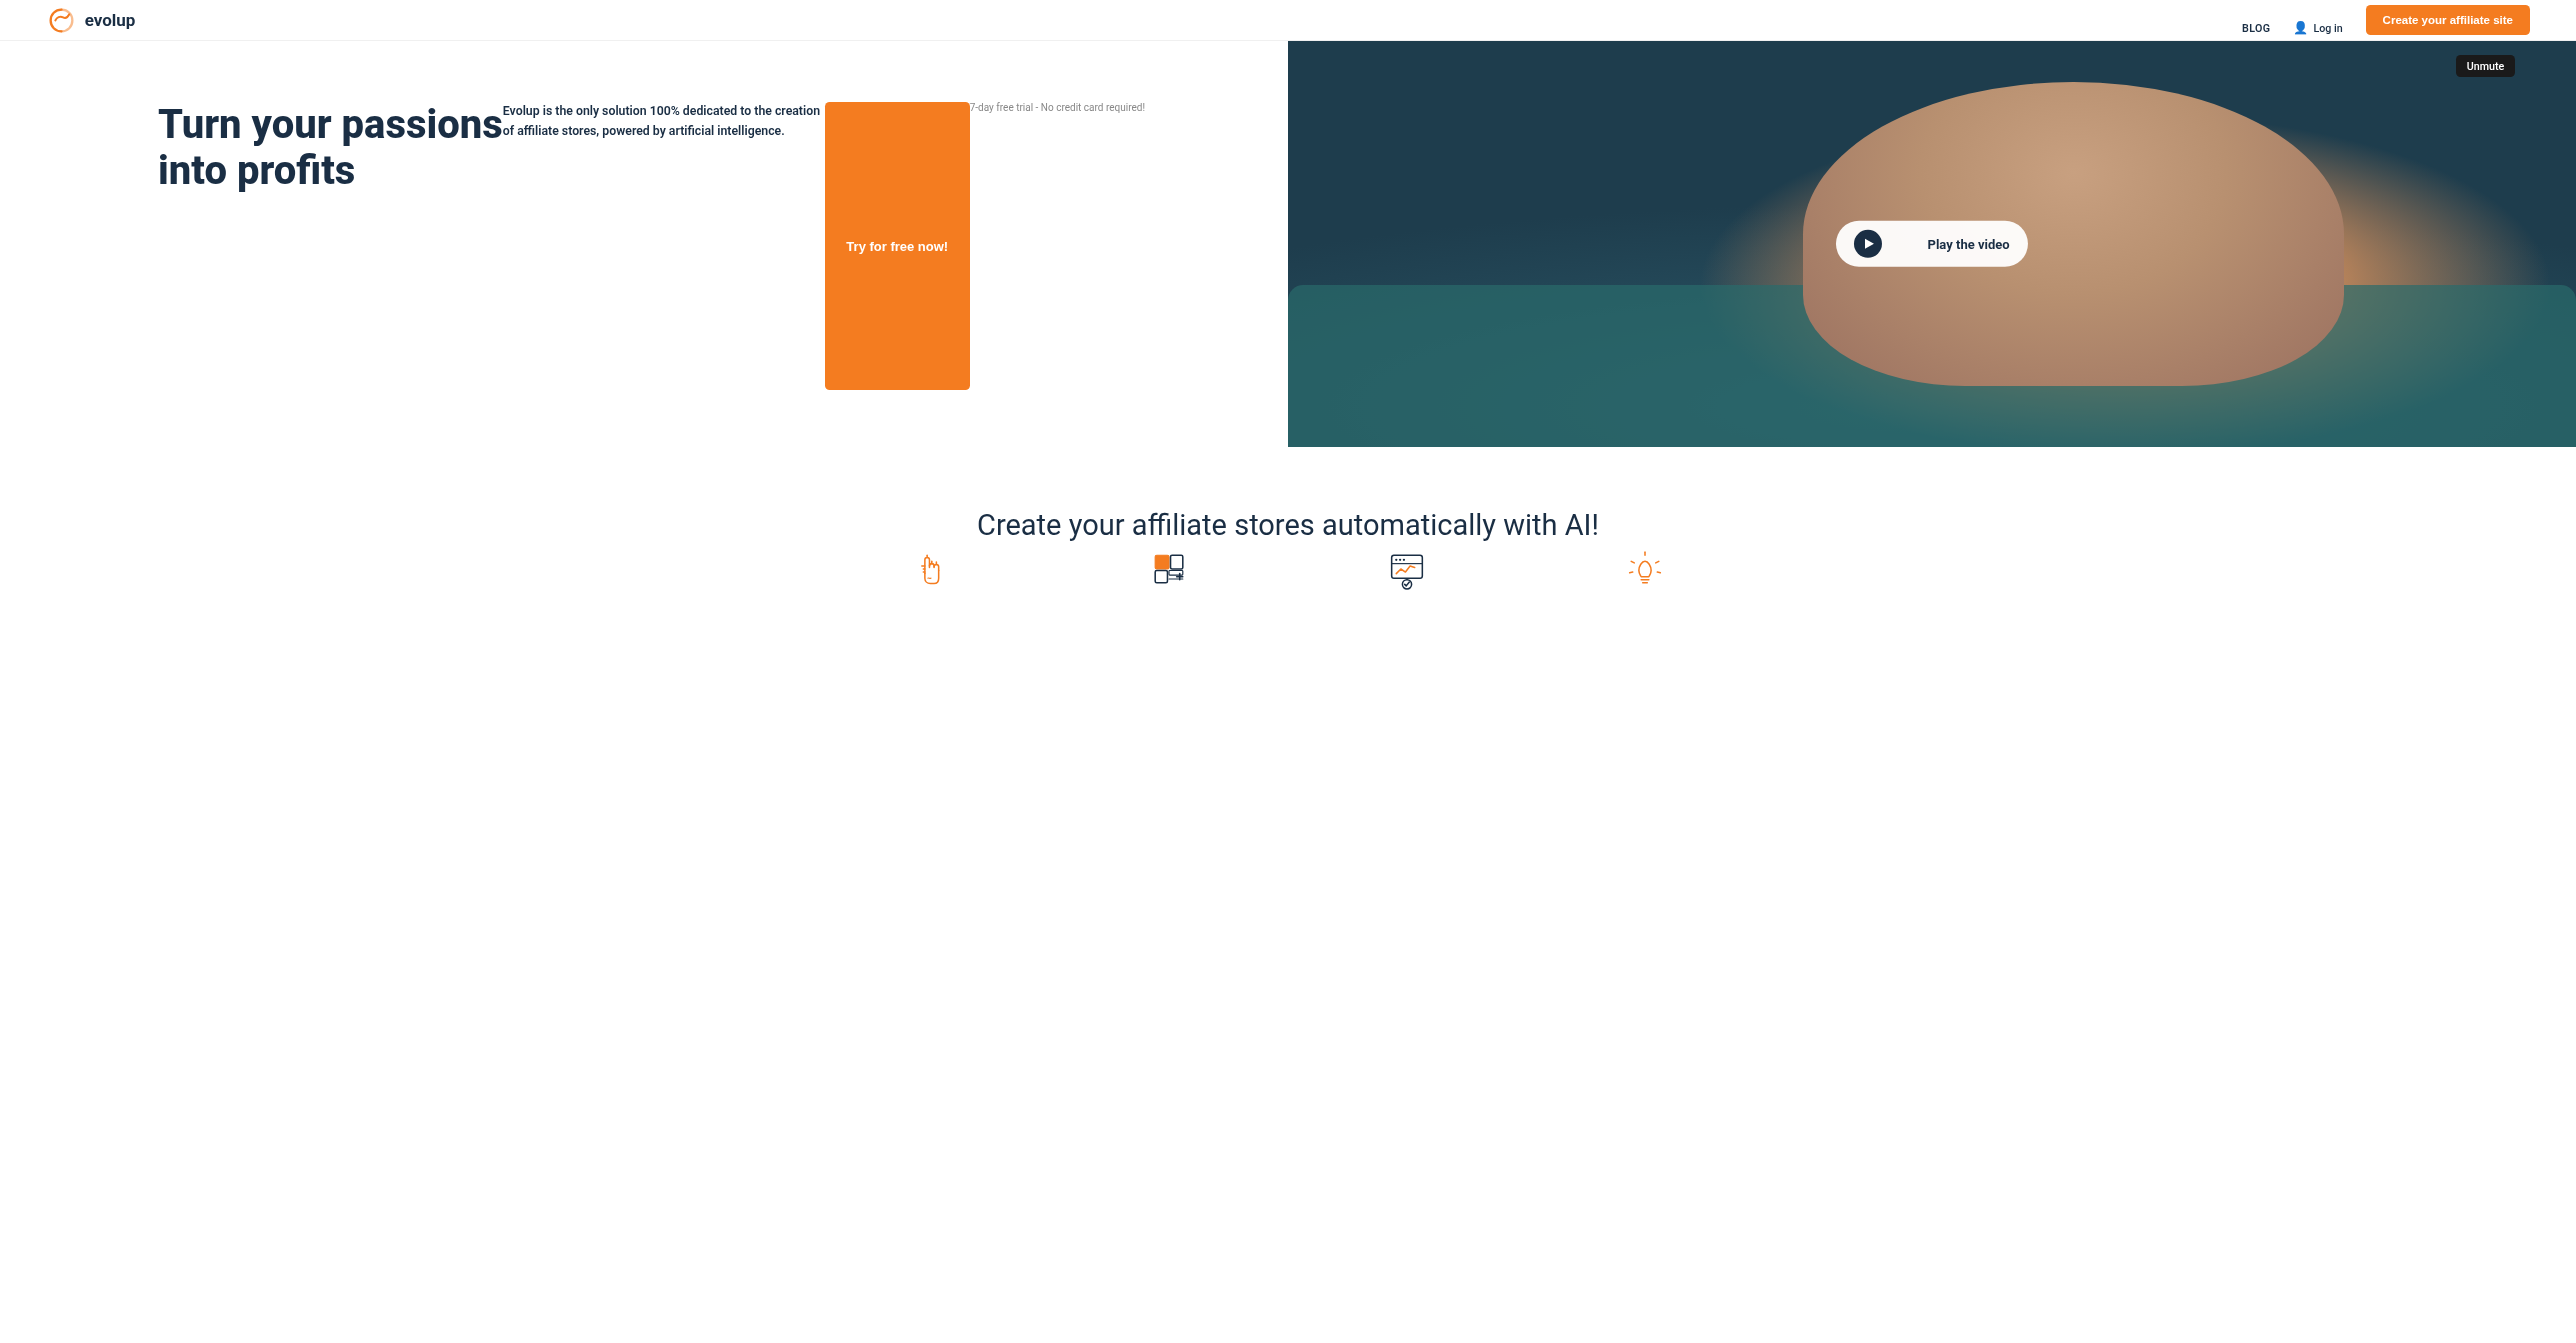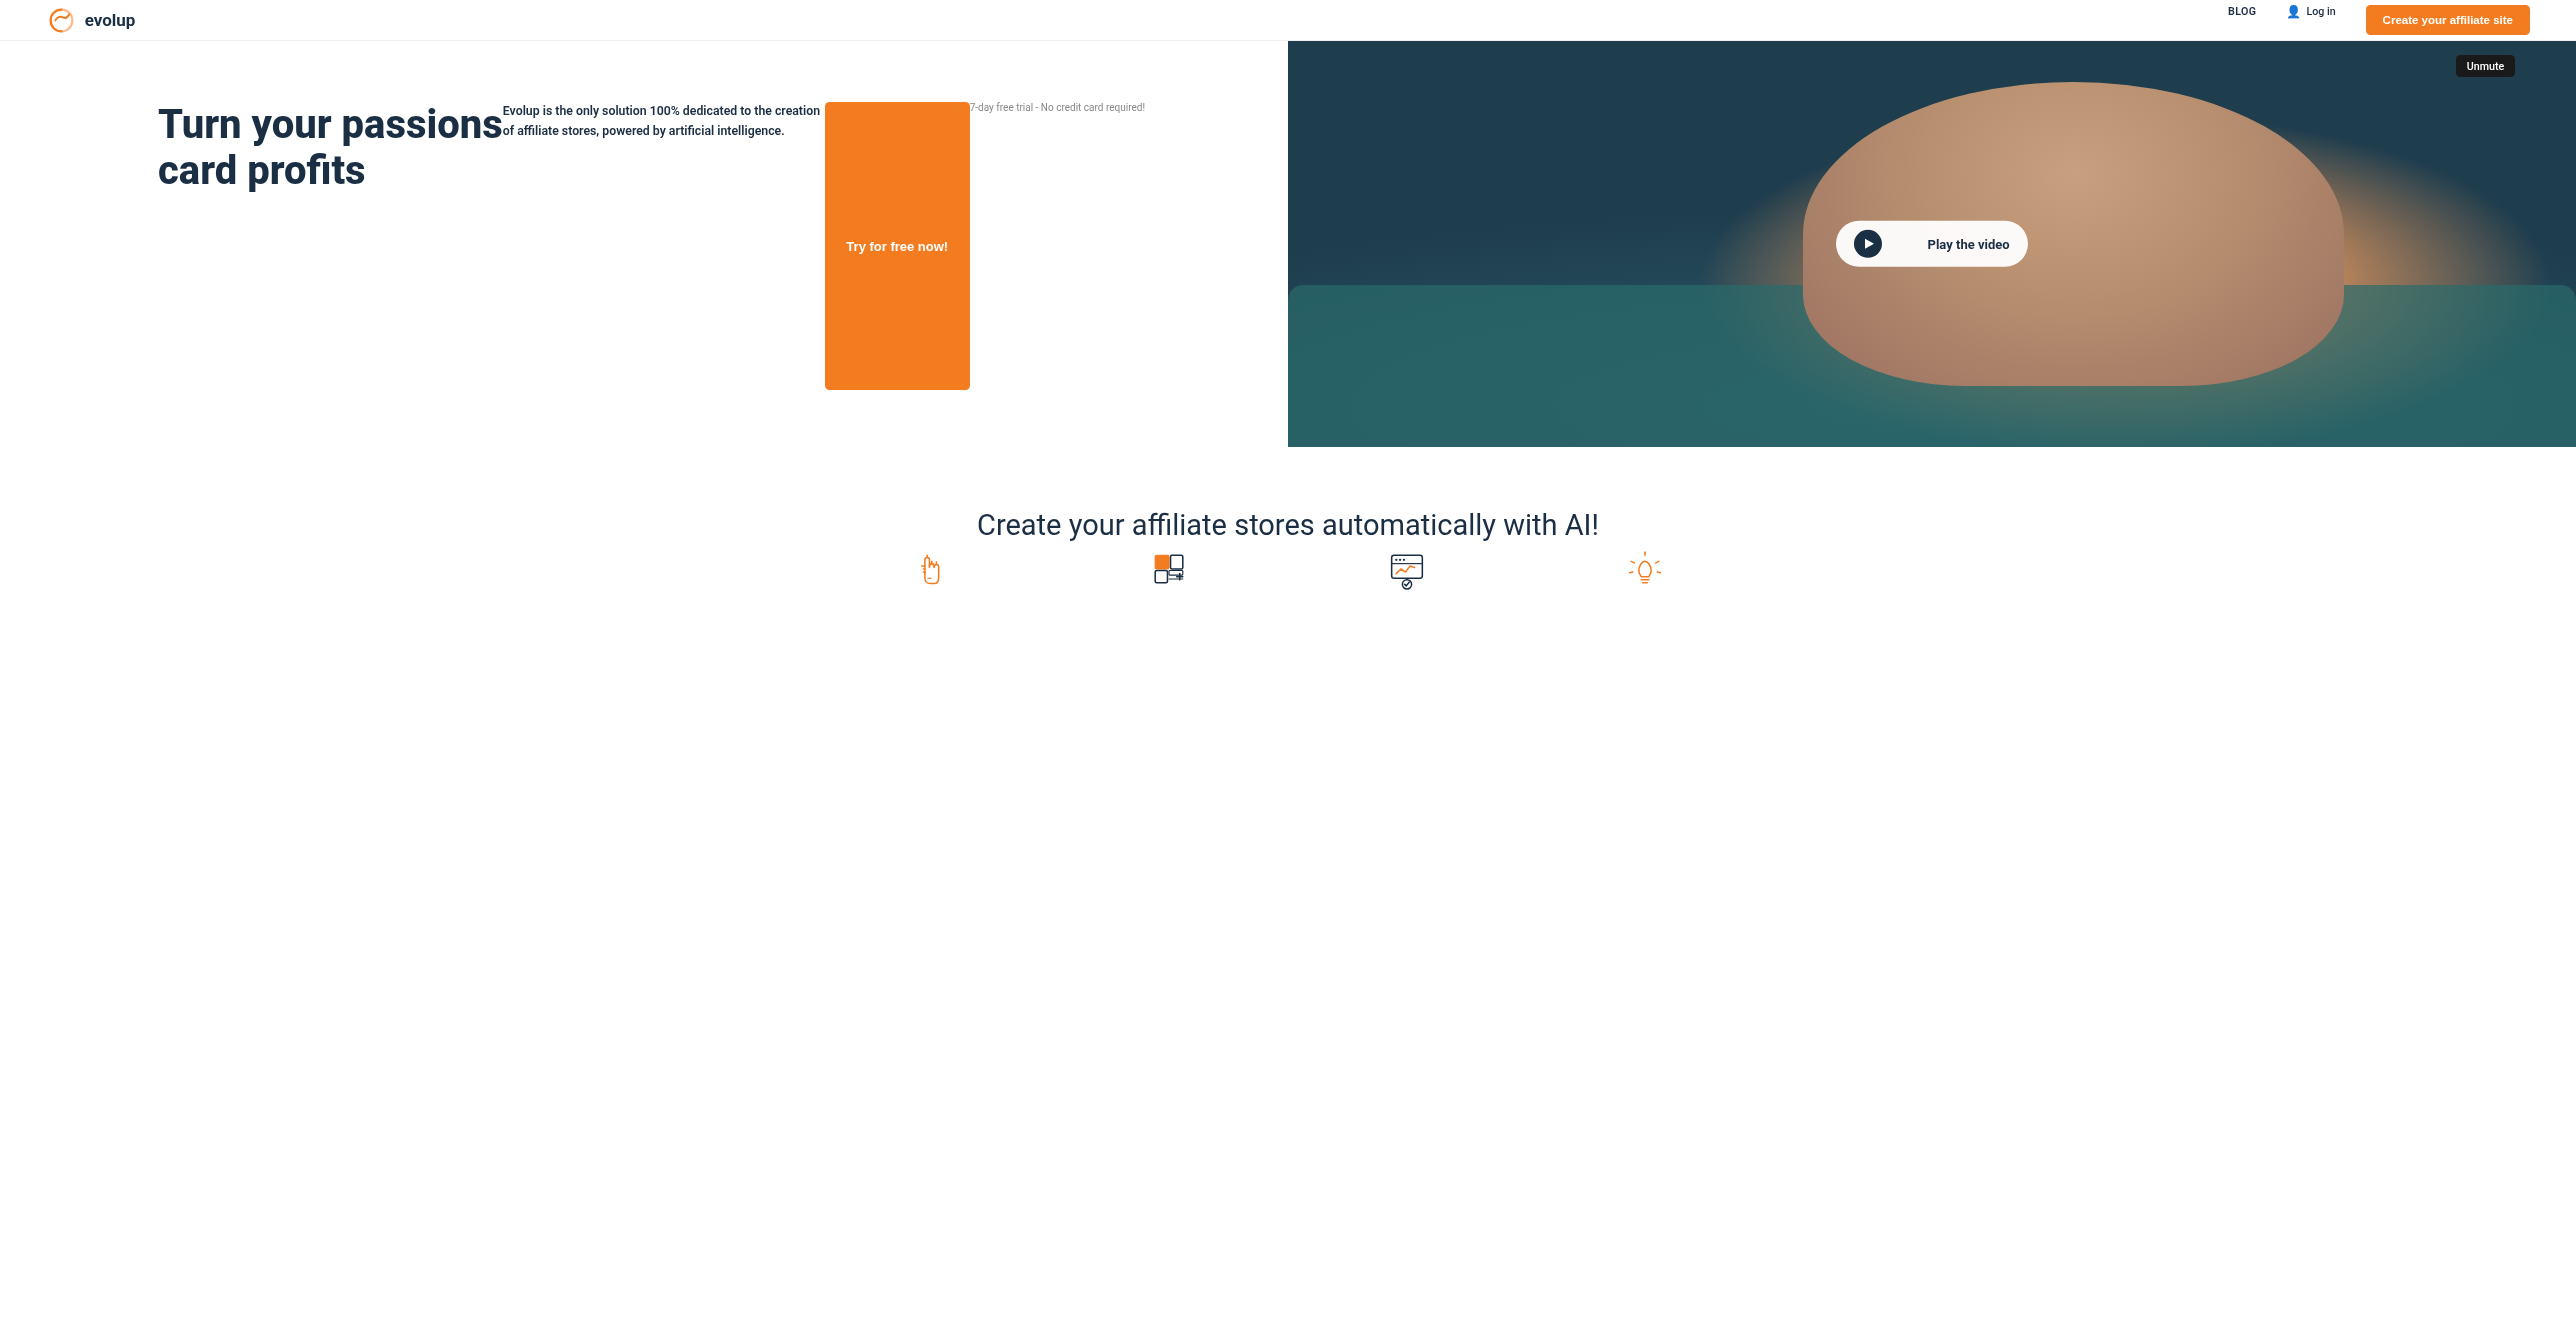--- a/index.html
+++ b/index.html
@@ -28,22 +28,22 @@
       width: 31px;
       height: 31px;
     }
     .logo-text {
       font-size: 17px;
       font-weight: 700;
       color: #1a2e44;
     }
     .nav-right {
       display: flex;
-      align-items: flex-start;
-      gap: 30px;
+      align-items: flex-end;
+      gap: 23px;
     }
     .nav-blog {
       font-size: 10.7px;
       font-weight: 600;
       color: #1a2e44;
       text-decoration: none;
       letter-spacing: 0.4px;
       cursor: pointer;
     }
     .nav-login {
@@ -272,21 +272,21 @@
       <span>Log in</span>
     </a>
     <button class="btn-create">Create your affiliate site</button>
   </div>
 </nav>
 
 <section class="hero">
   <div class="hero-left">
     <h1 class="hero-title">
       <span>Turn your passions</span><br>
-      <span>card profits</span>
+      <span>into profits</span>
     </h1>
     <p class="hero-desc">Evolup is the only solution 100% dedicated to the creation of affiliate stores, powered by artificial intelligence.</p>
     <button class="btn-try">Try for free now!</button>
     <span class="hero-trial">7-day free trial - No credit card required!</span>
   </div>
   <div class="hero-right">
     <div class="video-placeholder">
       <div class="video-bg"></div>
       <div class="video-couch"></div>
       <div class="video-person"></div>

